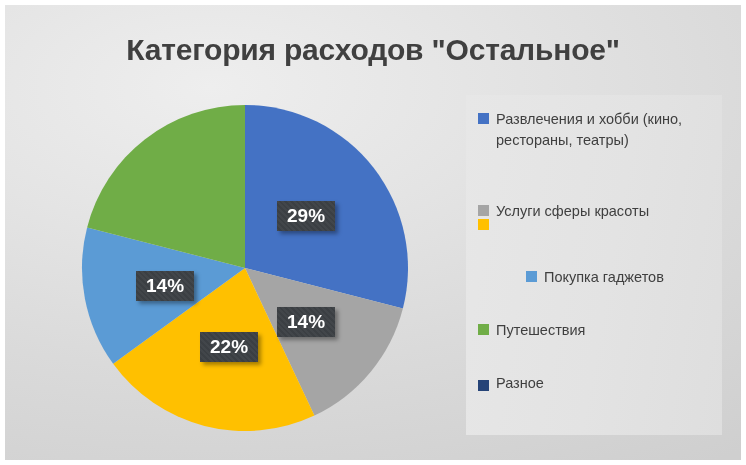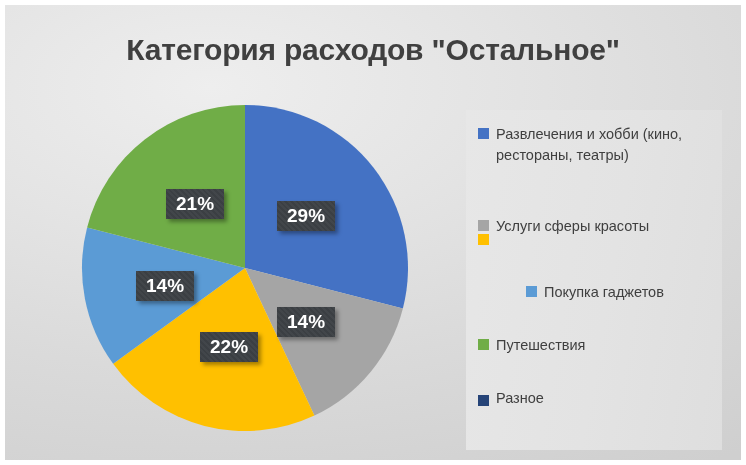--- a/index.html
+++ b/index.html
@@ -72,21 +72,21 @@
     padding: 5px 10px 6px 10px;
     line-height: 1;
     box-shadow: 3px 3px 4px rgba(0,0,0,0.35);
     white-space: nowrap;
   }
 
   
   #legend-panel {
     position: absolute;
     left: 461px;
-    top: 105px;
+    top: 90px;
     width: 256px;
     height: 340px;
     background: linear-gradient(100deg, #e7e7e7 0%, #e3e3e3 55%, #dedede 100%);
   }
   .legend-item {
     position: absolute;
     left: 12px;
     width: 240px;
     display: flex;
     align-items: flex-start;
@@ -125,21 +125,20 @@
     </div>
 
     <div class="data-label" style="left:272px; top:196px;">29%</div>
 
     <div class="data-label" style="left:272px; top:302px;">14%</div>
 
     <div class="data-label" style="left:195px; top:327px;">22%</div>
 
     <div class="data-label" style="left:131px; top:266px;">14%</div>
 
-    <div class="data-label" style="left:161px; top:184px;">21%</div>
 
     <div id="legend-panel">
         <div class="legend-item" style="top: 14px;">
           <span class="legend-swatch" style="background: rgb(68, 114, 196);"></span>
           <span class="legend-label">Развлечения и хобби (кино, рестораны, театры)</span>
         </div>
         <div class="legend-item" style="top: 68px; margin-top: 38px;">
           <span class="legend-swatch" style="background: rgb(165, 165, 165);"></span>
           <span class="legend-label">Услуги сферы красоты</span>
         </div>

